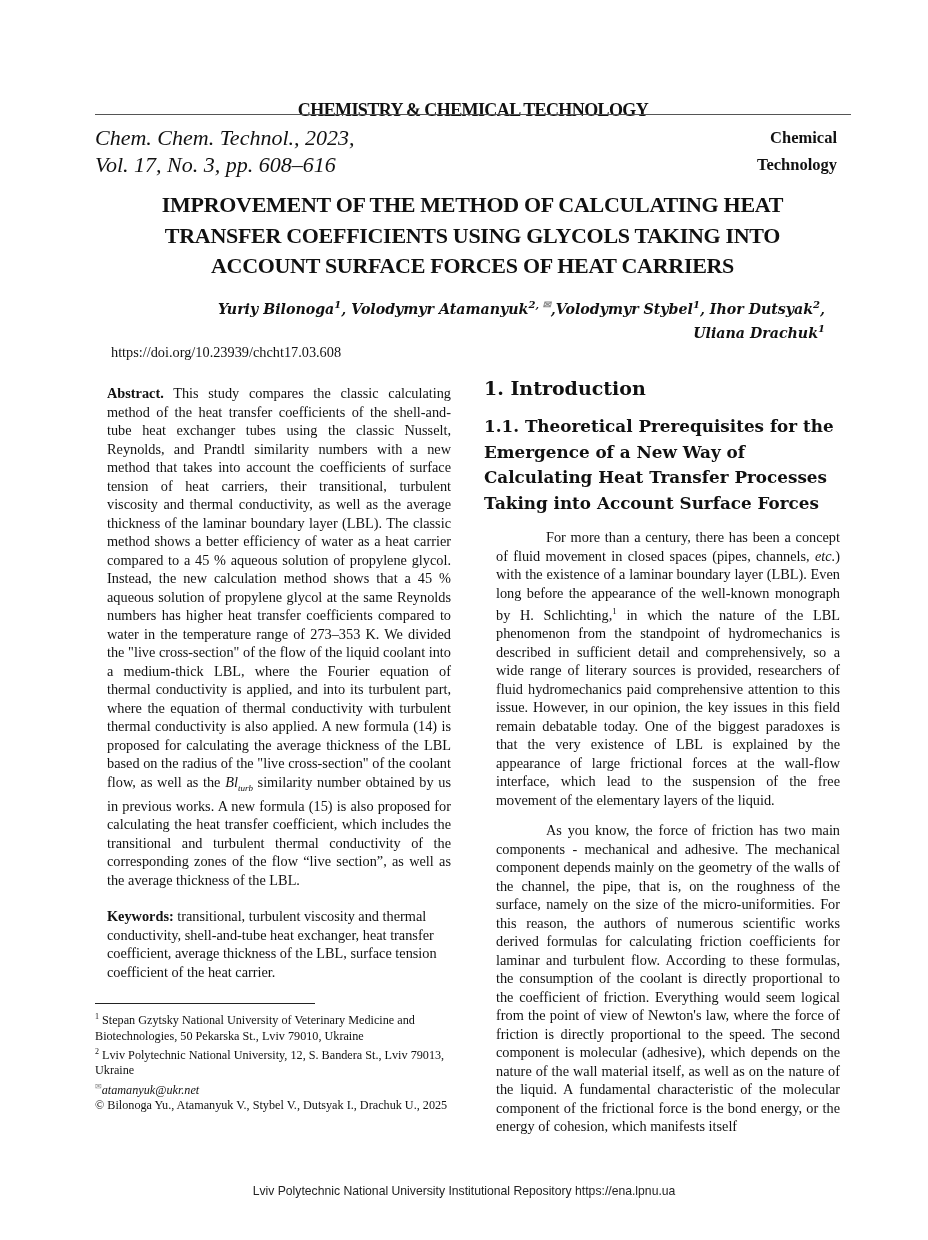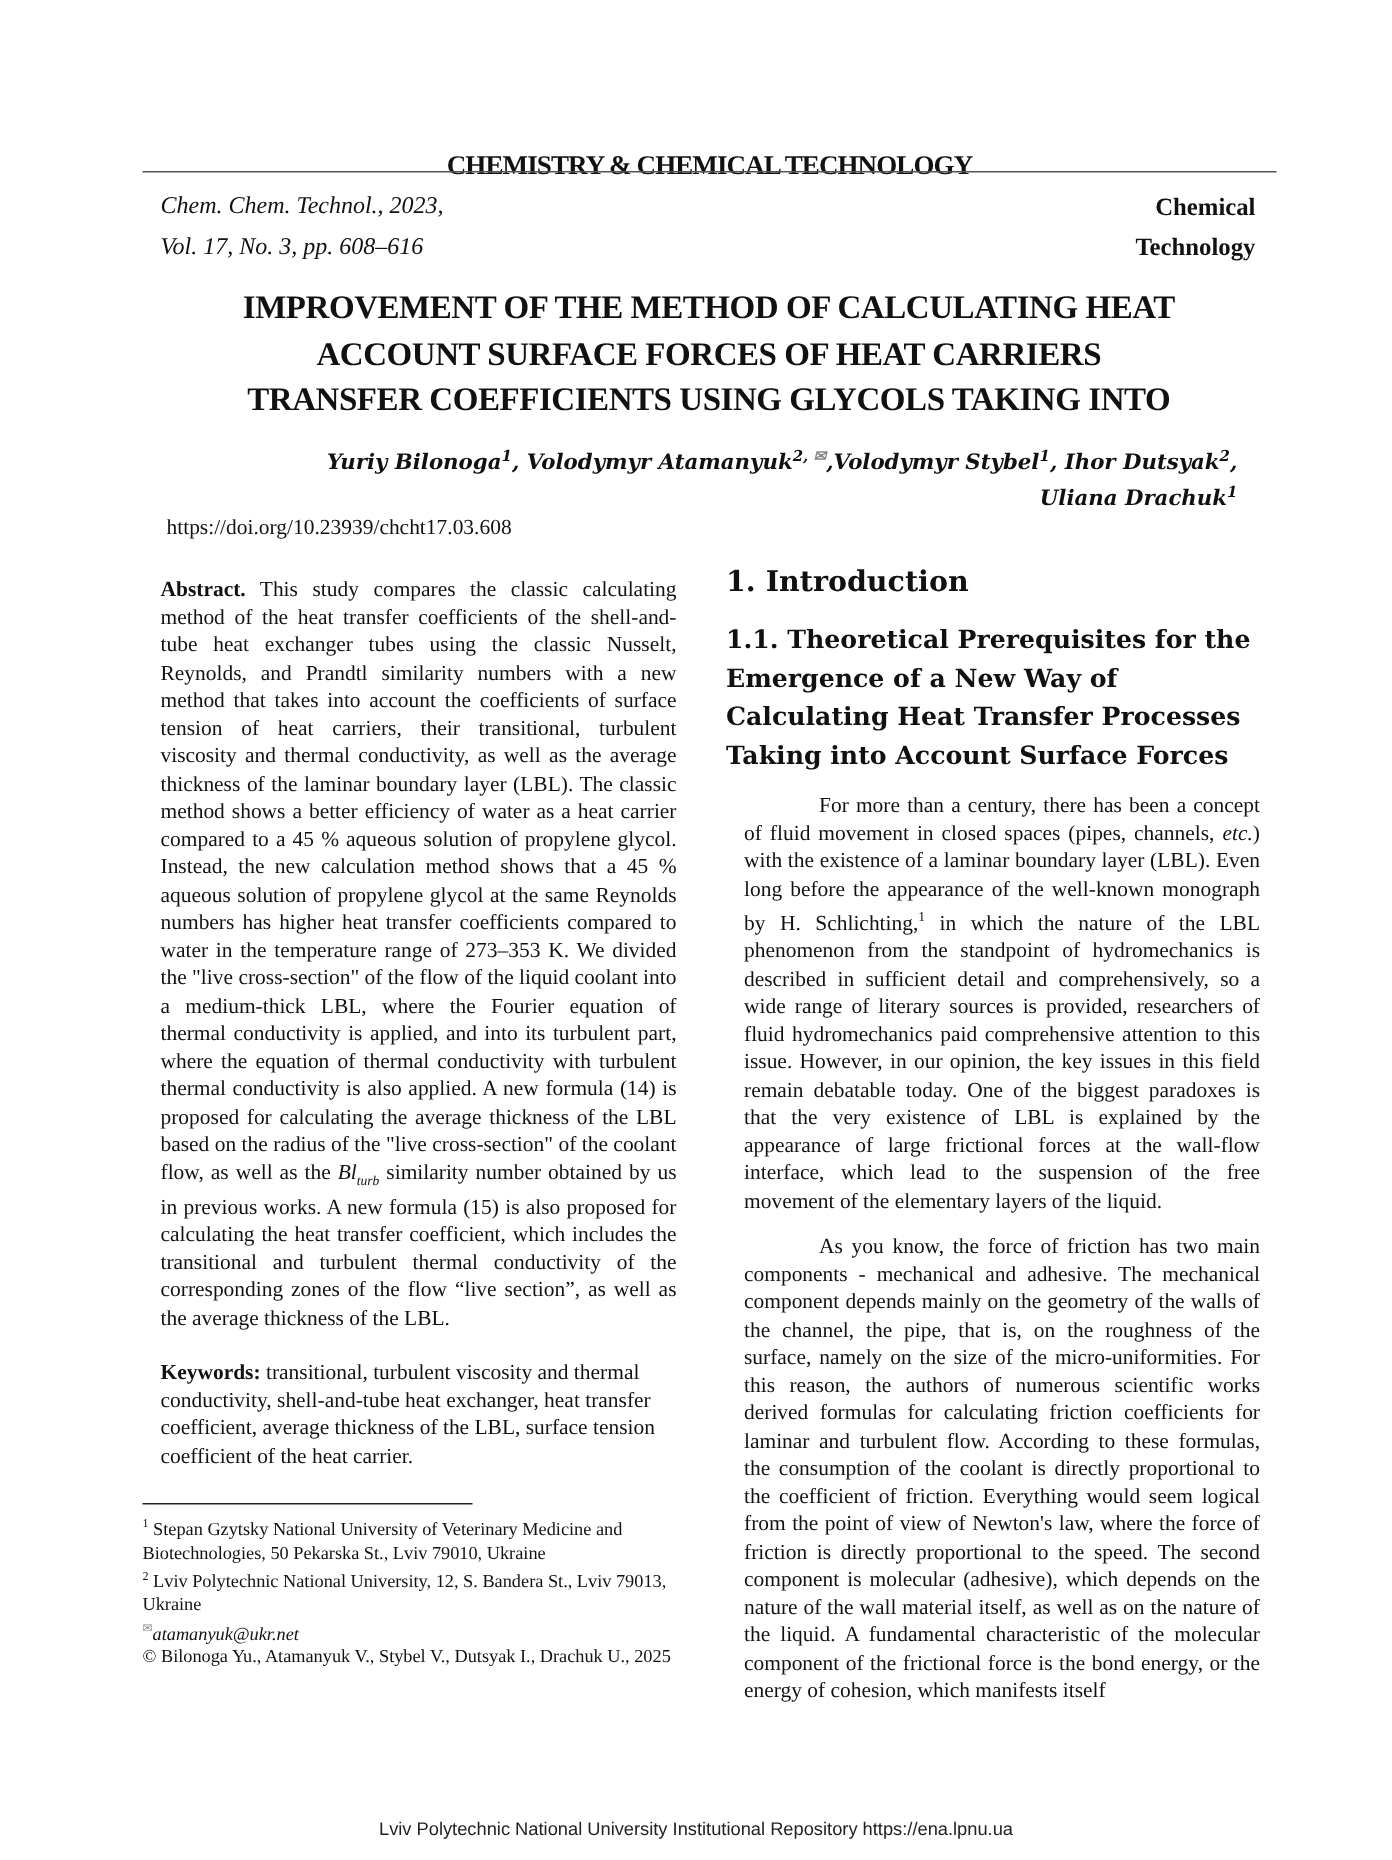--- a/index.html
+++ b/index.html
@@ -1,56 +1,56 @@
 <!DOCTYPE html>
 <html><head>
 <meta charset="utf-8">
 <style>
   html, body { margin: 0; padding: 0; background: #ffffff; }
   body { width: 928px; height: 1240px; position: relative; overflow: hidden; color: #111; font-family: "Liberation Serif", serif; }
   .journal-header { position: absolute; top: 100px; left: 95px; width: 756px; text-align: center; font-family: "Liberation Serif", serif; font-weight: bold; font-size: 18px; letter-spacing: -0.6px; }
   .header-rule { position: absolute; top: 114px; left: 95px; width: 756px; height: 0; border-top: 1.3px solid #555; }
-  .cite { position: absolute; left: 107px; top: 124px; font-style: italic; font-size: 16px; line-height: 27px; }
+  .cite { position: absolute; left: 95px; top: 124px; font-style: italic; font-size: 22px; line-height: 27px; }
   .cite-right { position: absolute; right: 91px; top: 124px; text-align: right; font-weight: bold; font-size: 16.5px; line-height: 27px; }
   .title { position: absolute; top: 190px; left: 120px; width: 705px; text-align: center; font-weight: bold; font-size: 22px; line-height: 30.5px; letter-spacing: -0.3px; }
   .authors { position: absolute; top: 295px; left: 120px; width: 705px; text-align: right; font-family: "DejaVu Serif", serif; font-style: italic; font-weight: bold; font-size: 14.2px; line-height: 19px; }
   .authors sup { font-size: 10px; }
   .doi { position: absolute; top: 344px; left: 111px; font-size: 14.3px; }
   .col-left { position: absolute; top: 372px; left: 95px; width: 368px; font-size: 14.3px; line-height: 18.5px; text-align: justify; }
   .col-right { position: absolute; top: 372px; left: 484px; width: 368px; font-size: 14.3px; line-height: 18.5px; text-align: justify; }
   .col-left p, .col-right p { margin: 12px; }
   .indent { text-indent: 50px; }
   .kw { margin-top: 18px !important; }
   .fn-rule { width: 220px; border-top: 1.3px solid #222; margin-top: 22px; margin-bottom: 5px; }
   .footnotes { font-size: 12.2px; line-height: 15.3px; text-align: left; }
   .footnotes sup { font-size: 8px; }
   .h1 { font-family: "DejaVu Serif", serif; font-weight: bold; font-size: 19px; line-height: 24px; margin: 4px 0 14px 0; }
   .h2 { font-family: "DejaVu Serif", serif; font-weight: bold; font-size: 16.8px; line-height: 25.5px; margin: 0 0 8px 0; text-align: left; }
-  .footer { position: absolute; top: 1212px; left: 0; width: 928px; text-align: center; font-family: "Liberation Sans", sans-serif; font-size: 12.2px; color: #222; }
+  .footer { position: absolute; top: 1184px; left: 0; width: 928px; text-align: center; font-family: "Liberation Sans", sans-serif; font-size: 12.2px; color: #222; }
   .env-icon { font-size: 9px; color: #888; vertical-align: super; }
 </style>
 </head>
 <body>
 
 <div class="journal-header">CHEMISTRY &amp; CHEMICAL TECHNOLOGY</div>
 <div class="header-rule"></div>
 
 <div class="cite">
   <div>Chem. Chem. Technol., 2023,</div>
   <div>Vol. 17, No. 3, pp. 608–616</div>
 </div>
 <div class="cite-right">
   <div>Chemical</div>
   <div>Technology</div>
 </div>
 
 <div class="title">
   <div>IMPROVEMENT OF THE METHOD OF CALCULATING HEAT</div>
+  <div>TRANSFER COEFFICIENTS USING GLYCOLS TAKING INTO</div>
   <div>ACCOUNT SURFACE FORCES OF HEAT CARRIERS</div>
-  <div>TRANSFER COEFFICIENTS USING GLYCOLS TAKING INTO</div>
 </div>
 
 <div class="authors">
   <span>Yuriy Bilonoga</span><sup>1</sup><span>, </span>
   <span>Volodymyr Atamanyuk</span><sup>2, </sup><sup class="env-icon">✉</sup><span>,</span><span>Volodymyr Stybel</span><sup>1</sup><span>, </span><span>Ihor Dutsyak</span><sup>2</sup><span>,</span><br>
   <span>Uliana Drachuk</span><sup>1</sup>
 </div>
 
 <div class="doi">https://doi.org/10.23939/chcht17.03.608</div>
 

